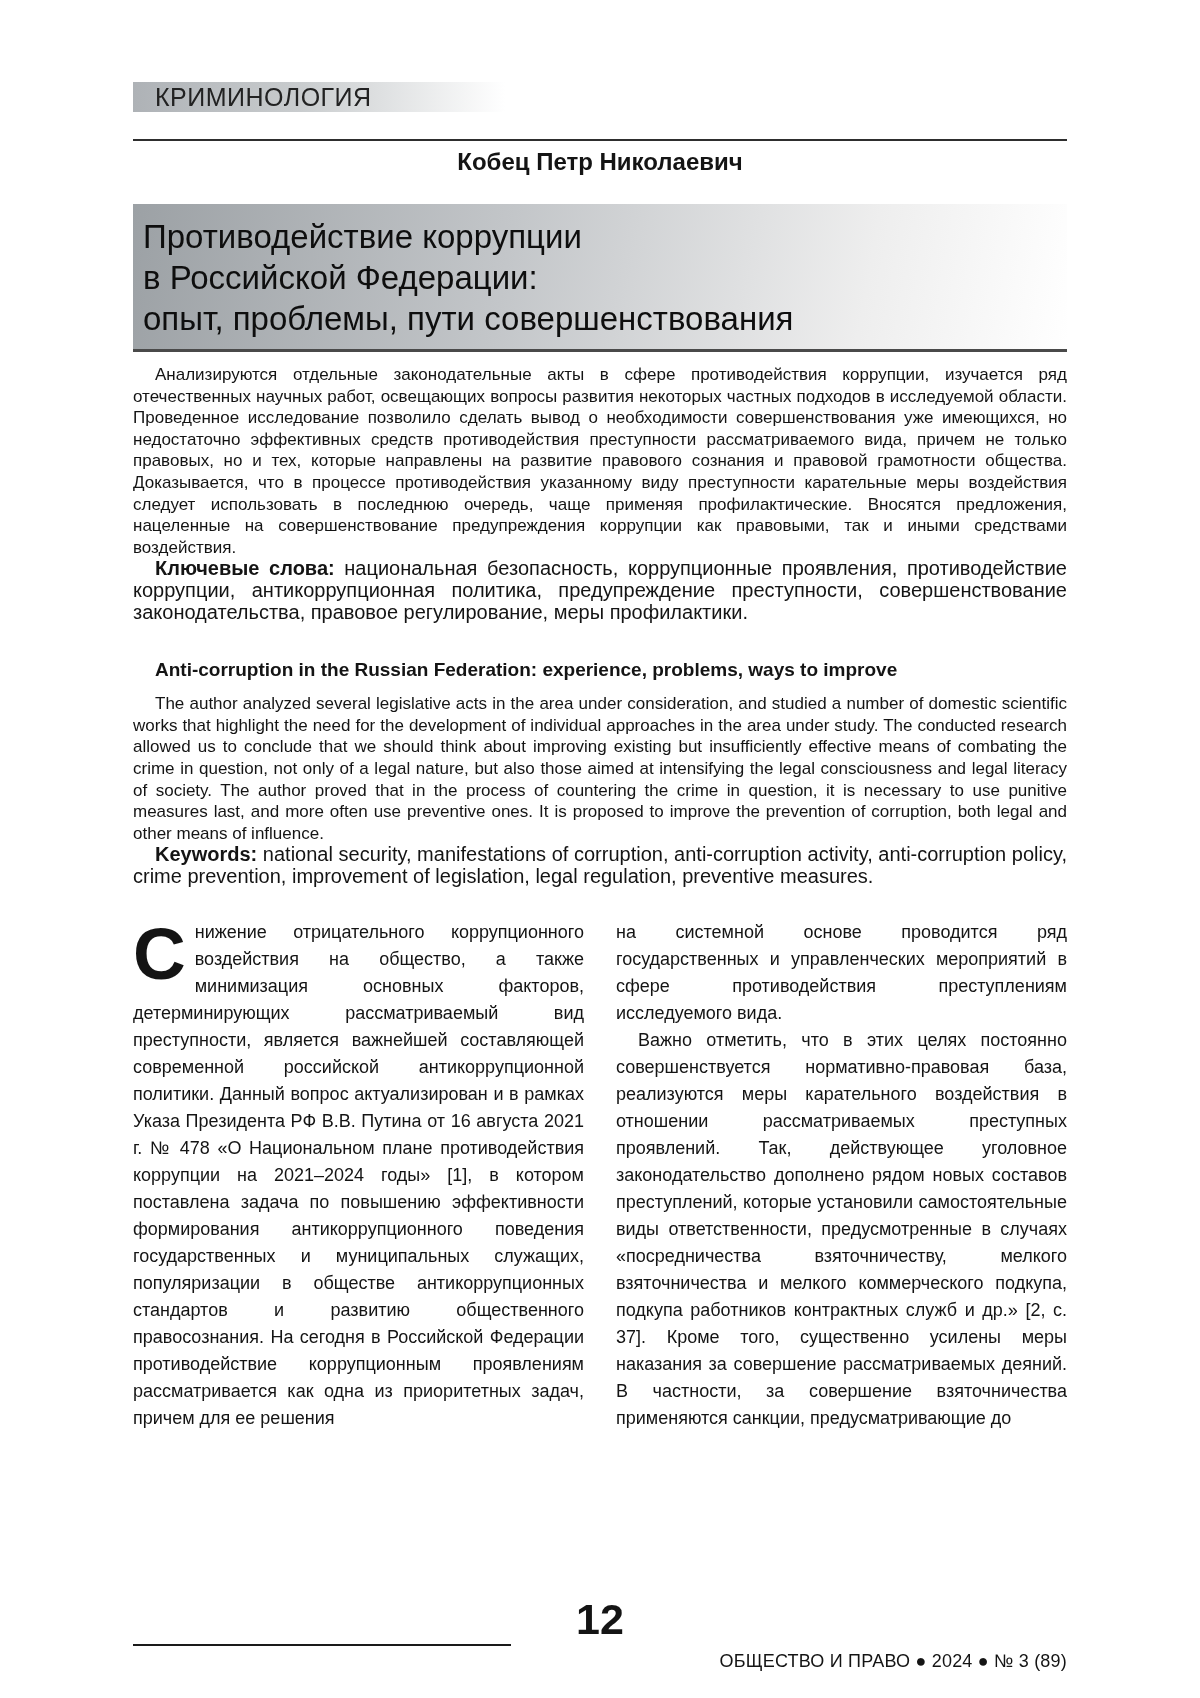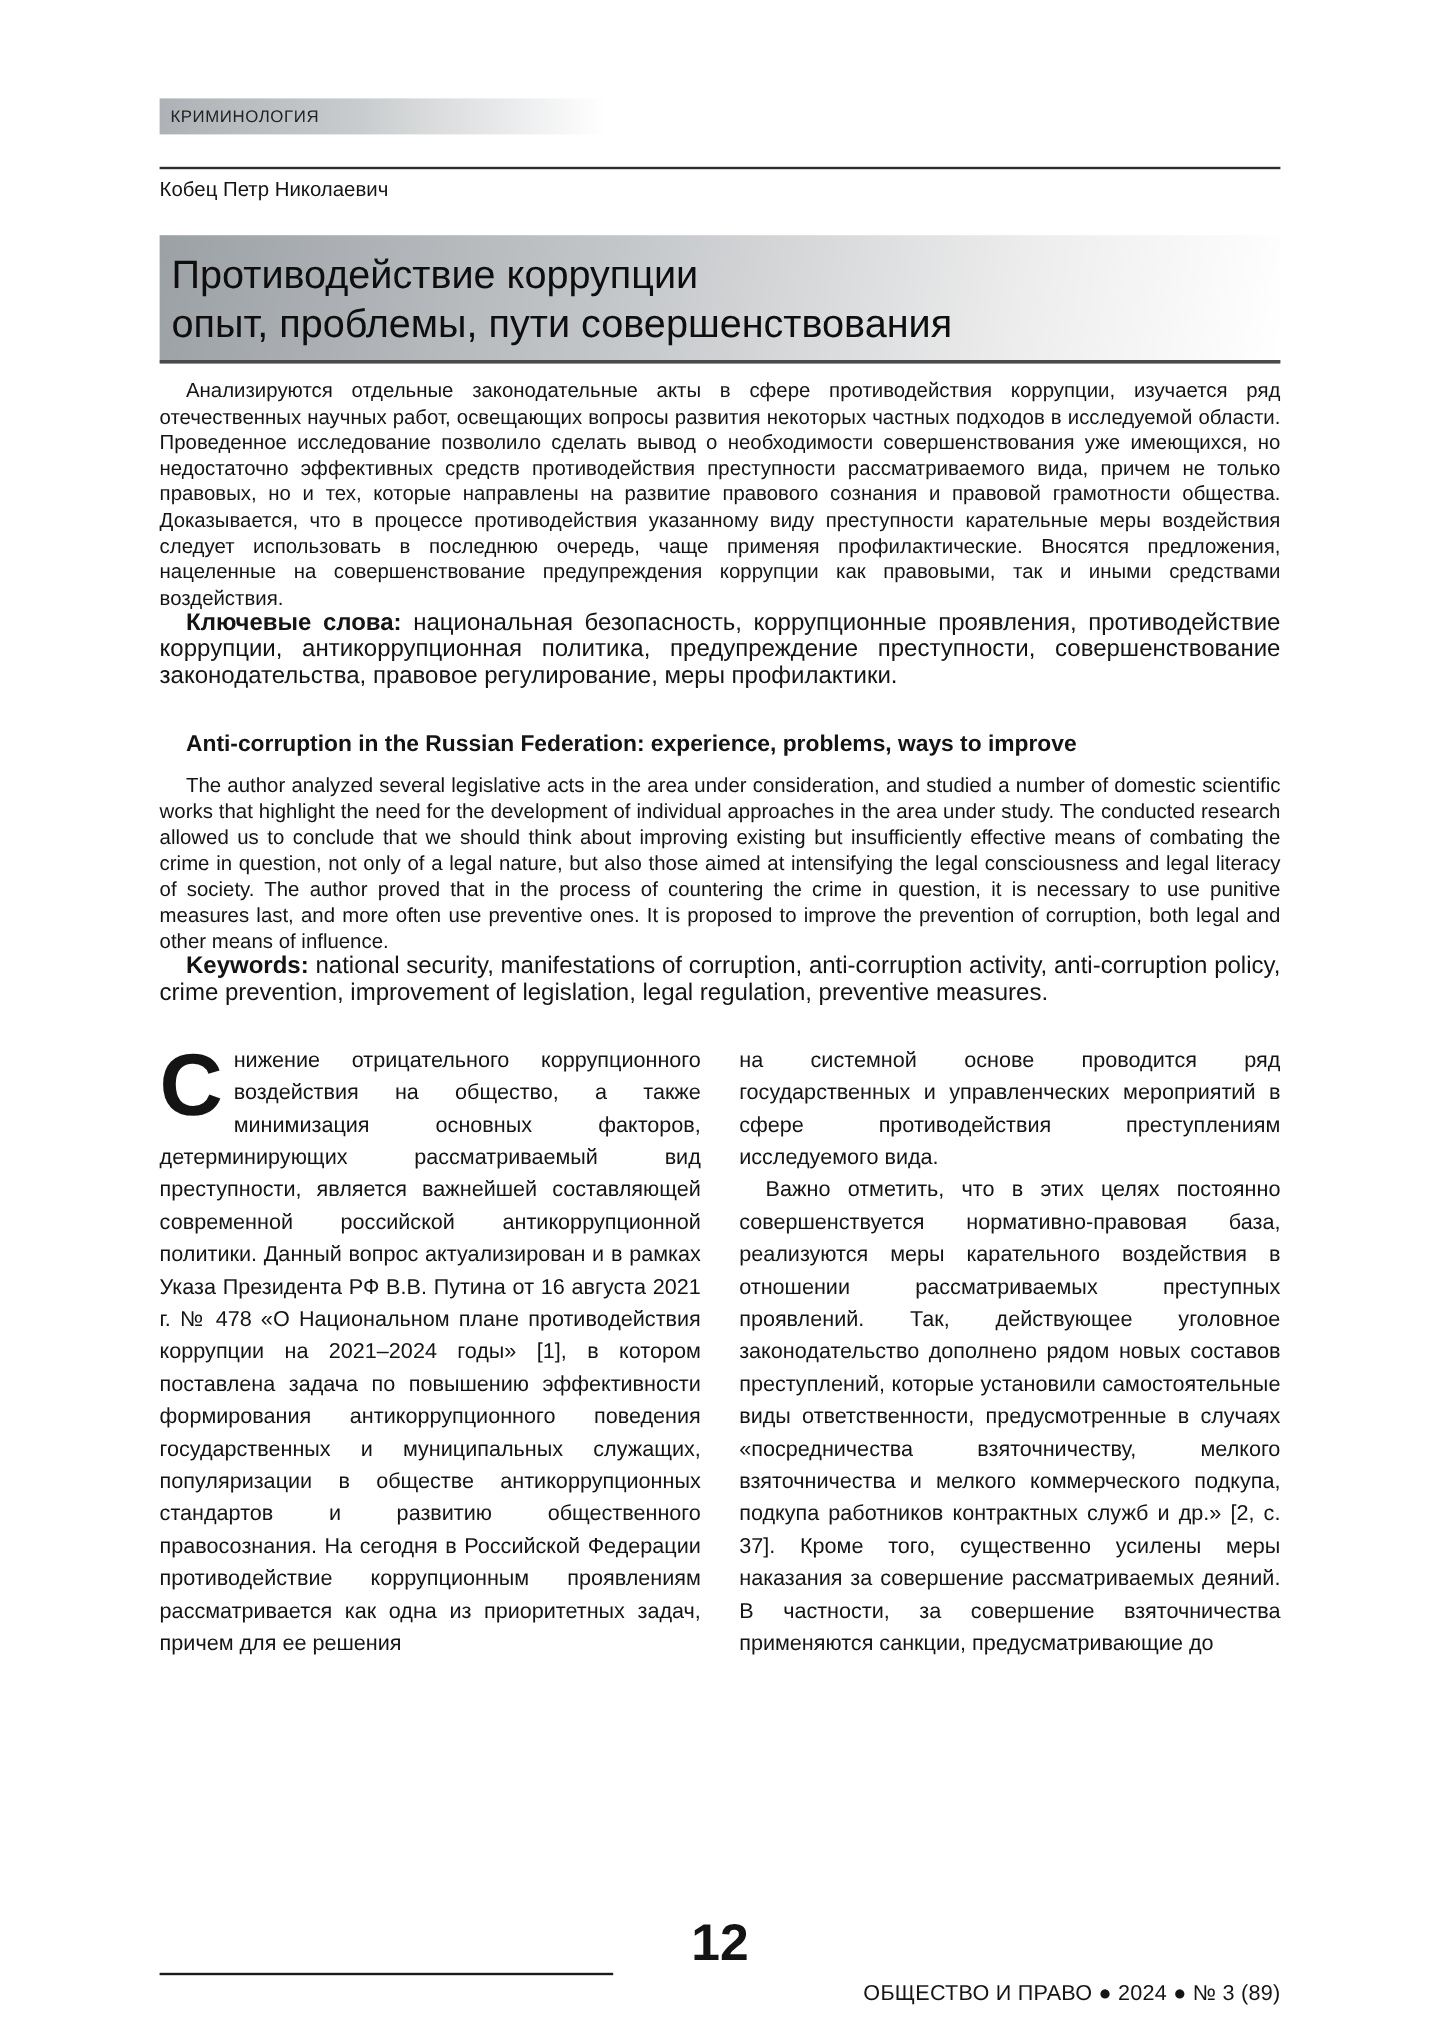--- a/index.html
+++ b/index.html
@@ -9,36 +9,37 @@
     box-sizing:border-box;
     padding:82px 133px 0 133px;
     background:#ffffff;
     font-family:"Liberation Sans", sans-serif;
     color:#141414;
     overflow:hidden;
   }
   .kicker {
     width:372px; height:30px;
     line-height:30px;
-    padding-left:9px;
+    padding-left:22px;
     box-sizing:border-box;
-    font-size:14px;
+    font-size:25px;
     letter-spacing:0.5px;
     color:#222;
     background:linear-gradient(to right, #aeb2b6 0%, #c9ccce 45%, #ffffff 100%);
   }
   .top-rule {
     border:none;
     border-top:2px solid #2e2e2e;
     margin:27px 0 0 0;
   }
   .author {
     margin-top:7px;
-    font-size:17px;
-    font-weight:normal;
+    font-size:24px;
+    font-weight:bold;
+    text-align:center;
   }
   .title-box {
     margin-top:28px;
     padding:12px 12px 10px 10px;
     background:linear-gradient(100deg, #9ca1a5 0%, #c3c6c9 40%, #eeeeee 78%, #ffffff 100%);
     border-bottom:3px solid #4a4a4a;
   }
   .title-box .tline {
     font-size:33px;
     line-height:41px;
@@ -109,20 +110,21 @@
 <div class="page">
 
   <div class="kicker">КРИМИНОЛОГИЯ</div>
 
   <hr class="top-rule">
 
   <div class="author">Кобец Петр Николаевич</div>
 
   <div class="title-box">
     <div class="tline">Противодействие коррупции</div>
+    <div class="tline">в Российской Федерации:</div>
     <div class="tline">опыт, проблемы, пути совершенствования</div>
   </div>
 
   <p class="abstract"><span class="ind"></span><span>Анализируются отдельные законодательные акты в сфере противодействия коррупции, изучается ряд отечественных научных работ, освещающих вопросы развития некоторых частных подходов в исследуемой области. Проведенное исследование позволило сделать вывод о необходимости совершенствования уже имеющихся, но недостаточно эффективных средств противодействия преступности рассматриваемого вида, причем не только правовых, но и тех, которые направлены на развитие правового сознания и правовой грамотности общества. Доказывается, что в процессе противодействия указанному виду преступности карательные меры воздействия следует использовать в последнюю очередь, чаще применяя профилактические. Вносятся предложения, нацеленные на совершенствование предупреждения коррупции как правовыми, так и иными средствами воздействия.</span></p>
 
   <p class="kw"><span class="ind"></span><b>Ключевые слова:</b><span> национальная безопасность, коррупционные проявления, противодействие коррупции, антикоррупционная политика, предупреждение преступности, совершенствование законодательства, правовое регулирование, меры профилактики.</span></p>
 
   <h2 class="title-en">Anti-corruption in the Russian Federation: experience, problems, ways to improve</h2>
 
   <p class="abstract"><span class="ind"></span><span>The author analyzed several legislative acts in the area under consideration, and studied a number of domestic scientific works that highlight the need for the development of individual approaches in the area under study. The conducted research allowed us to conclude that we should think about improving existing but insufficiently effective means of combating the crime in question, not only of a legal nature, but also those aimed at intensifying the legal consciousness and legal literacy of society. The author proved that in the process of countering the crime in question, it is necessary to use punitive measures last, and more often use preventive ones. It is proposed to improve the prevention of corruption, both legal and other means of influence.</span></p>

